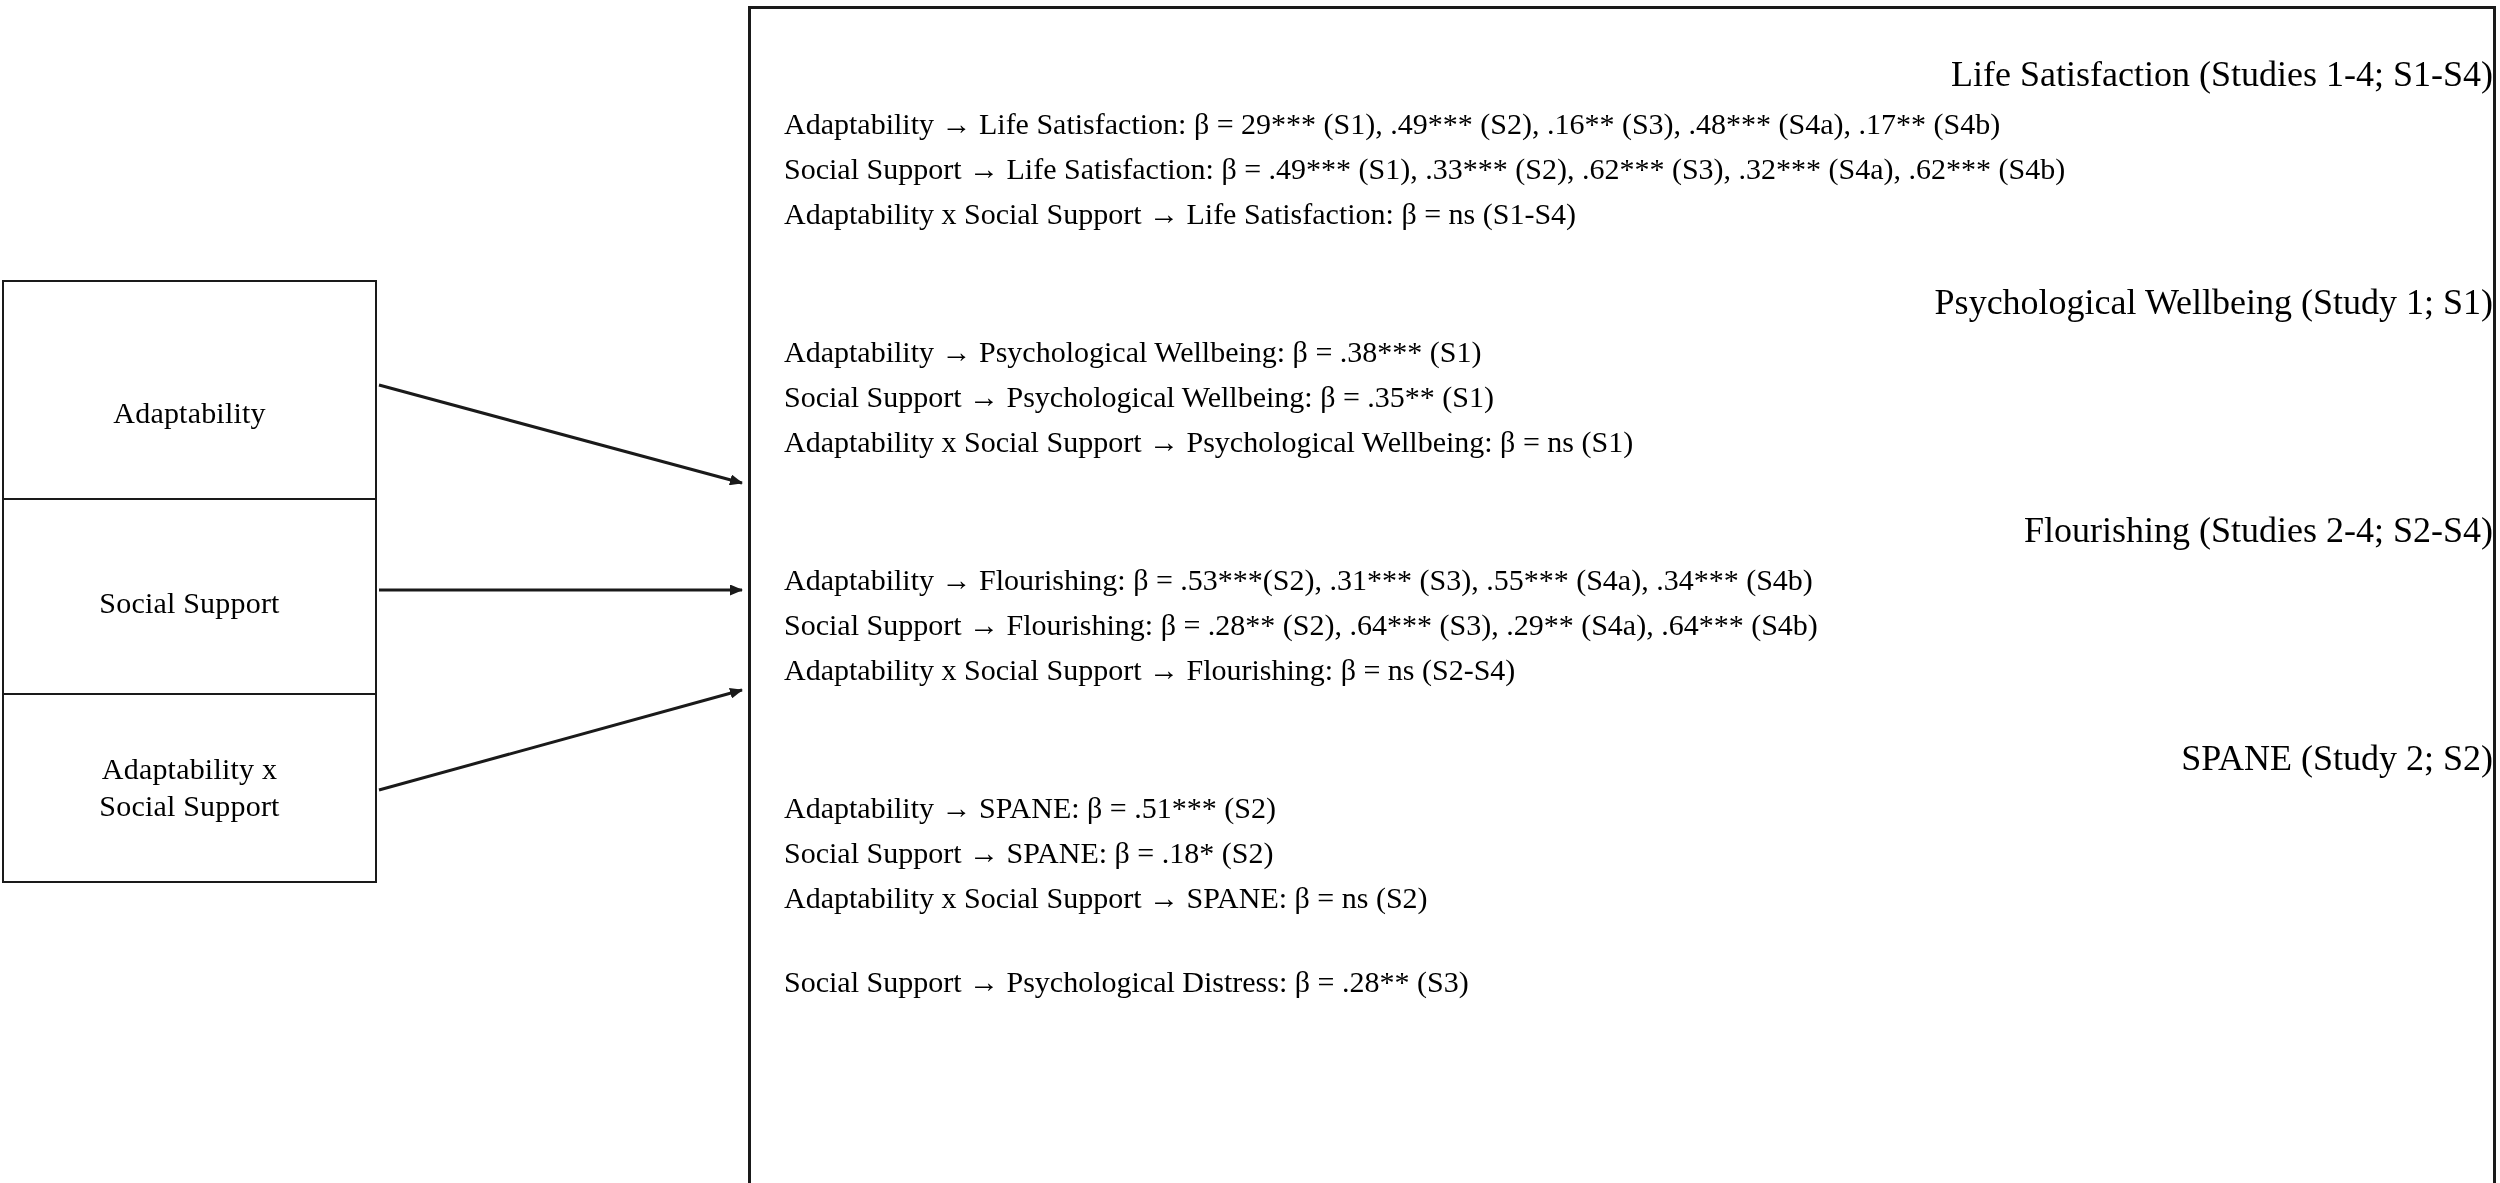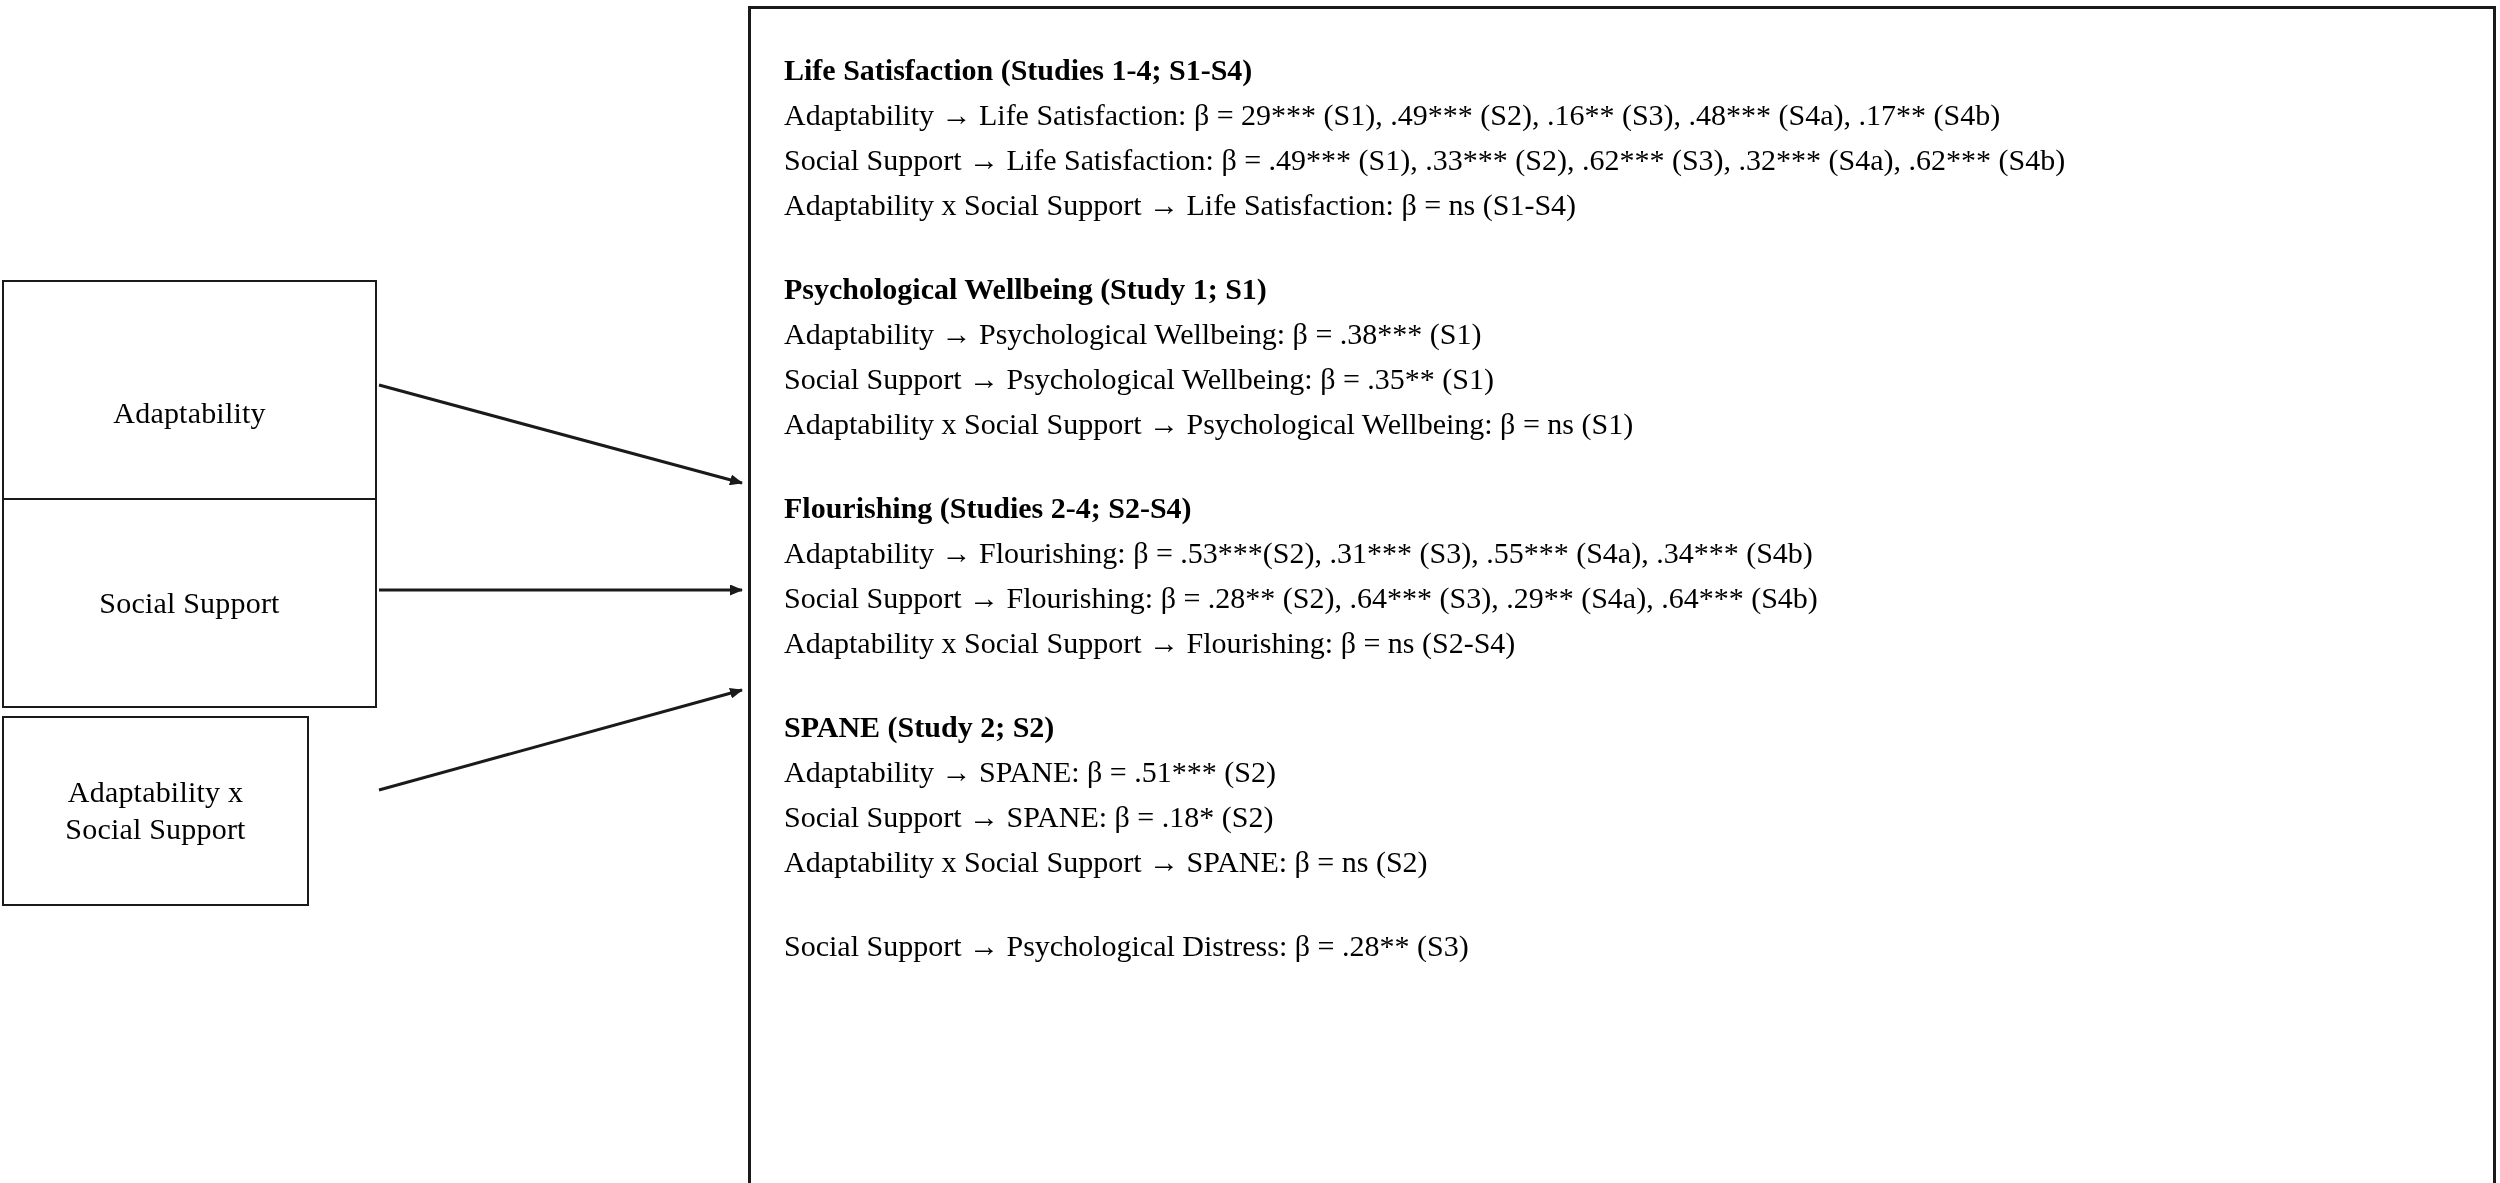--- a/index.html
+++ b/index.html
@@ -26,21 +26,21 @@
     display: flex;
     align-items: center;
     justify-content: center;
     text-align: center;
     font-size: 30px;
     line-height: 1.22;
     letter-spacing: .2px;
   }
   #box-adaptability { left: 2px;  top: 280px; width: 375px; height: 266px; }
   #box-social       { left: 2px;  top: 498px; width: 375px; height: 210px; }
-  #box-interaction  { left: 2px;  top: 716px; width: 307px; height: 190px; }
+  #box-interaction  { left: 2px;  top: 693px; width: 375px; height: 190px; }
 
   
   #arrows {
     position: absolute;
     left: 0; top: 0;
     width: 2500px;
     height: 1183px;
     pointer-events: none;
   }
 
@@ -52,24 +52,25 @@
     width: 1748px;
     height: 1180px;
     border: 3px solid #1a1a1a;
     box-sizing: border-box;
     background: #ffffff;
     padding: 38px 0 0 33px;
   }
   .block { margin-bottom: 39px; }
   .block:last-child { margin-bottom: 0; }
   .block-title {
-    font-size: 30px;
-    font-weight: bold;
+    font-size: 36px;
+    font-weight: normal;
     line-height: 1.5;
     white-space: nowrap;
+    text-align: right;
   }
   .block-line {
     font-size: 30px;
     line-height: 1.5;
     white-space: nowrap;
   }
 </style>
 </head>
 <body>
 

